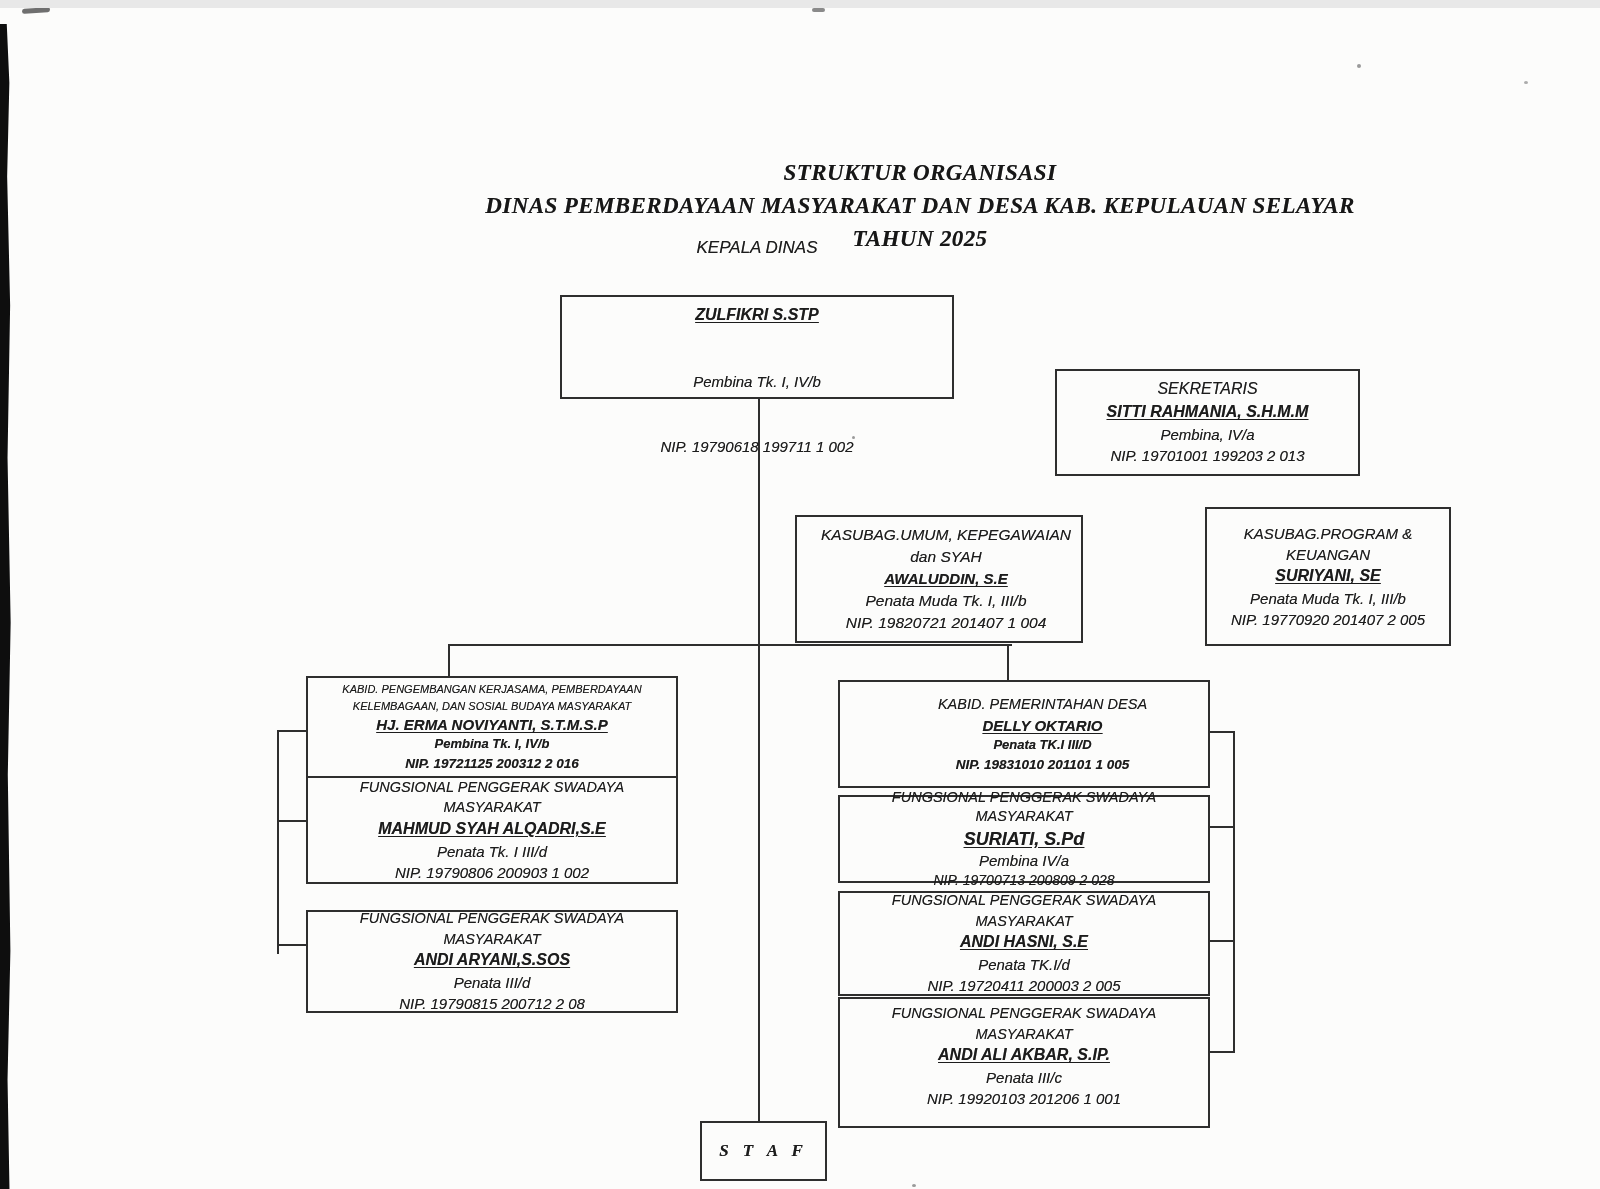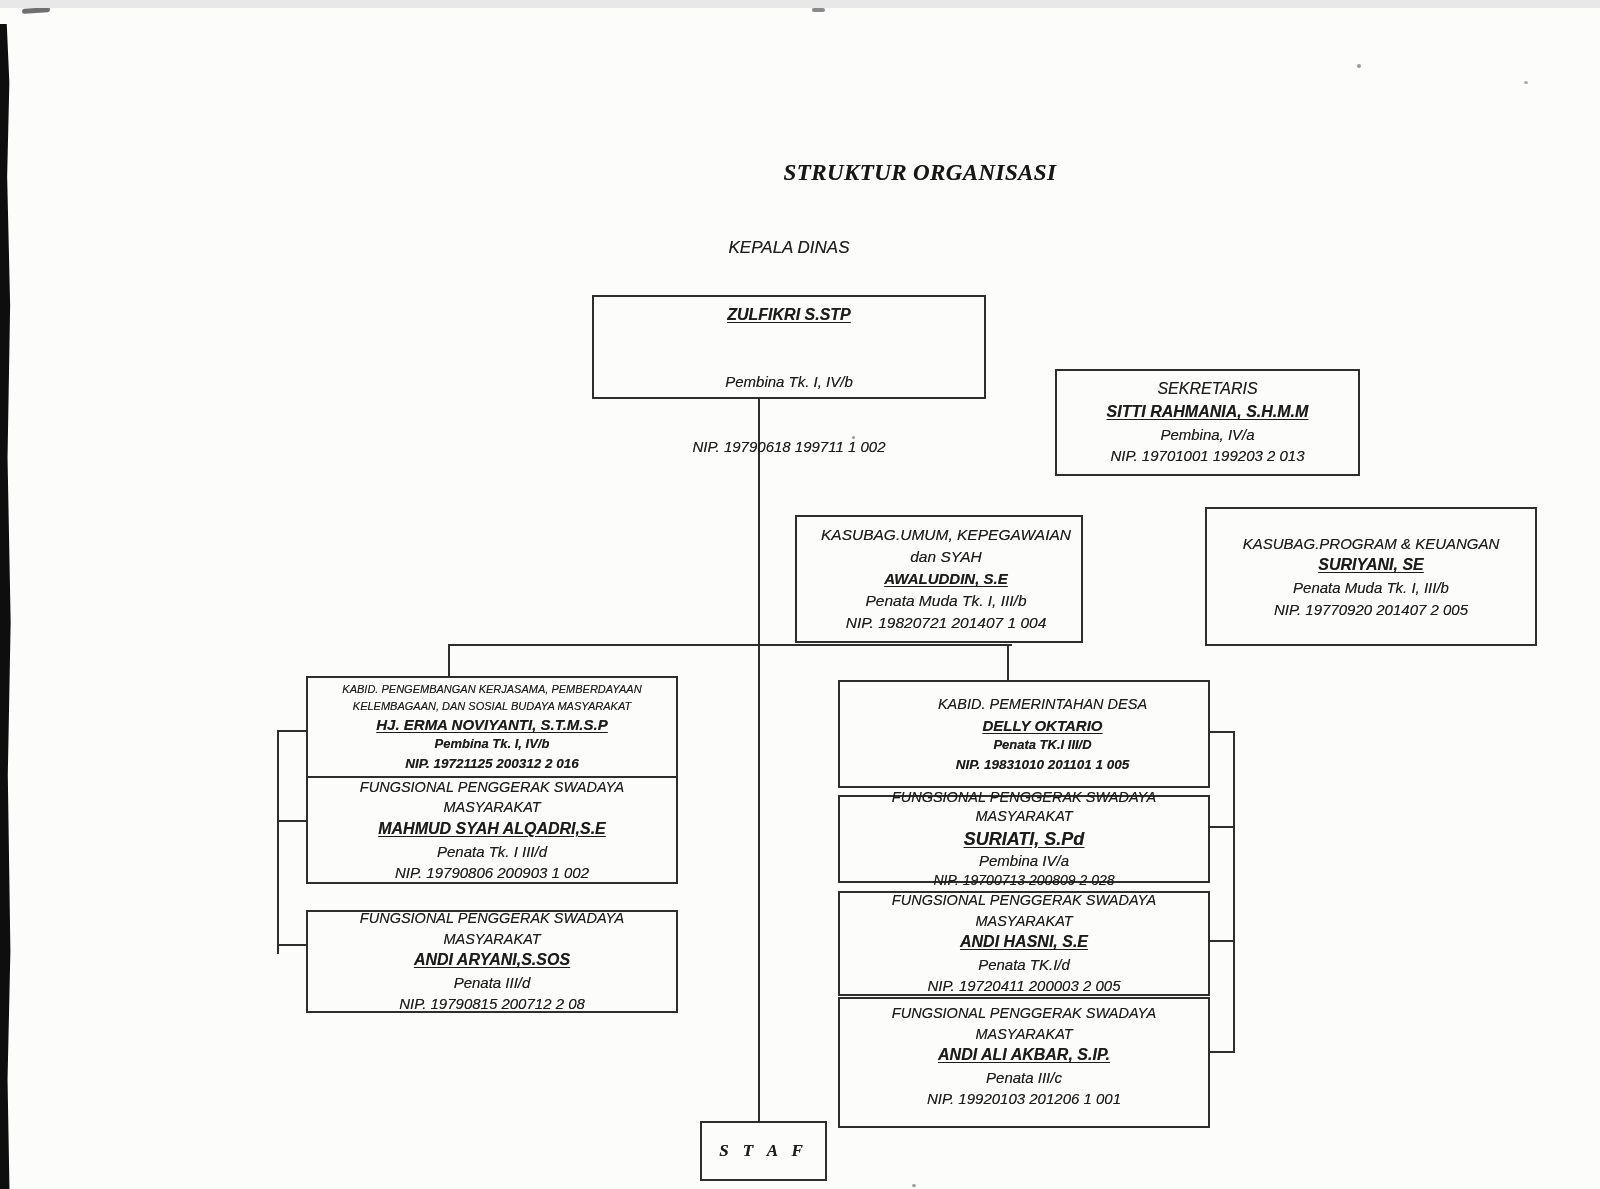--- a/index.html
+++ b/index.html
@@ -55,39 +55,41 @@
               clip-path:polygon(0 0,52% 0,72% 5%,55% 13%,78% 24%,58% 37%,82% 51%,60% 64%,80% 79%,58% 90%,74% 100%,0 100%);"></div>
   <div class="artifact" style="left:22px;top:0;width:28px;height:5px;background:#6f6f6f;border-radius:3px;transform:rotate(-4deg);"></div>
   <div class="artifact" style="left:812px;top:0;width:13px;height:4px;background:#8a8a8a;border-radius:2px;"></div>
   <div class="artifact" style="left:1357px;top:56px;width:4px;height:4px;background:#9a9a9a;border-radius:50%;"></div>
   <div class="artifact" style="left:1524px;top:73px;width:4px;height:3px;background:#ababab;border-radius:50%;"></div>
   <div class="artifact" style="left:852px;top:428px;width:3px;height:3px;background:#9a9a9a;border-radius:50%;"></div>
   <div class="artifact" style="left:912px;top:1176px;width:4px;height:3px;background:#9a9a9a;border-radius:50%;"></div>
 
   <div class="doc-title">
     <div>STRUKTUR ORGANISASI</div>
+    <div>DINAS PEMBERDAYAAN MASYARAKAT DAN DESA KAB. KEPULAUAN SELAYAR</div>
+    <div>TAHUN 2025</div>
   </div>
 
   <div class="vline" style="left:758px;top:391px;width:2px;height:722px;"></div>
   <div class="hline" style="left:448px;top:636px;width:564px;height:2px;"></div>
   <div class="vline" style="left:448px;top:636px;width:2px;height:34px;"></div>
   <div class="vline" style="left:1007px;top:636px;width:2px;height:38px;"></div>
 
   <div class="vline" style="left:277px;top:722px;width:2px;height:224px;"></div>
   <div class="hline" style="left:277px;top:722px;width:30px;height:2px;"></div>
   <div class="hline" style="left:277px;top:812px;width:30px;height:2px;"></div>
   <div class="hline" style="left:277px;top:936px;width:30px;height:2px;"></div>
 
   <div class="vline" style="left:1233px;top:723px;width:2px;height:322px;"></div>
   <div class="hline" style="left:1208px;top:723px;width:27px;height:2px;"></div>
   <div class="hline" style="left:1208px;top:818px;width:27px;height:2px;"></div>
   <div class="hline" style="left:1208px;top:932px;width:27px;height:2px;"></div>
   <div class="hline" style="left:1208px;top:1043px;width:27px;height:2px;"></div>
 
-  <div class="box" style="left:592px;top:287px;width:394px;height:104px;gap:44px;">
+  <div class="box" style="left:560px;top:287px;width:394px;height:104px;gap:44px;">
     <div class="fs17">KEPALA DINAS</div>
     <div class="fs16 name">ZULFIKRI S.STP</div>
     <div class="fs15">Pembina Tk. I, IV/b</div>
     <div class="fs15">NIP. 19790618 199711 1 002</div>
   </div>
 
 
   <div class="box" style="left:1055px;top:361px;width:305px;height:107px;">
     <div class="fs16">SEKRETARIS</div>
     <div class="fs16 name">SITTI RAHMANIA, S.H.M.M</div>
@@ -96,21 +98,21 @@
   </div>
 
   <div class="box" style="left:795px;top:507px;width:288px;height:128px;padding-left:20px;">
     <div class="fs155">KASUBAG.UMUM, KEPEGAWAIAN</div>
     <div class="fs155">dan SYAH</div>
     <div class="fs165 name">AWALUDDIN, S.E</div>
     <div class="fs155">Penata Muda Tk. I, III/b</div>
     <div class="fs155">NIP. 19820721 201407 1 004</div>
   </div>
 
-  <div class="box" style="left:1205px;top:499px;width:332px;height:139px;">
+  <div class="box" style="left:1205px;top:499px;width:246px;height:139px;">
     <div class="fs15">KASUBAG.PROGRAM &amp; KEUANGAN</div>
     <div class="fs16 name">SURIYANI, SE</div>
     <div class="fs15">Penata Muda Tk. I, III/b</div>
     <div class="fs15">NIP. 19770920 201407 2 005</div>
   </div>
 
   <div class="box" style="left:306px;top:668px;width:372px;height:102px;">
     <div class="fs11">KABID. PENGEMBANGAN KERJASAMA, PEMBERDAYAAN</div>
     <div class="fs11">KELEMBAGAAN, DAN SOSIAL BUDAYA MASYARAKAT</div>
     <div class="fs15 name">HJ. ERMA NOVIYANTI, S.T.M.S.P</div>

